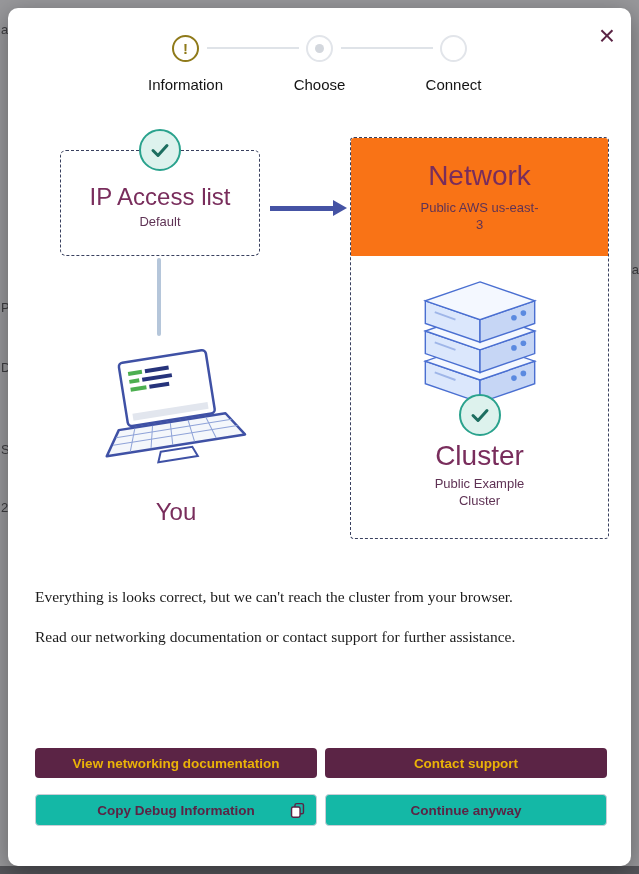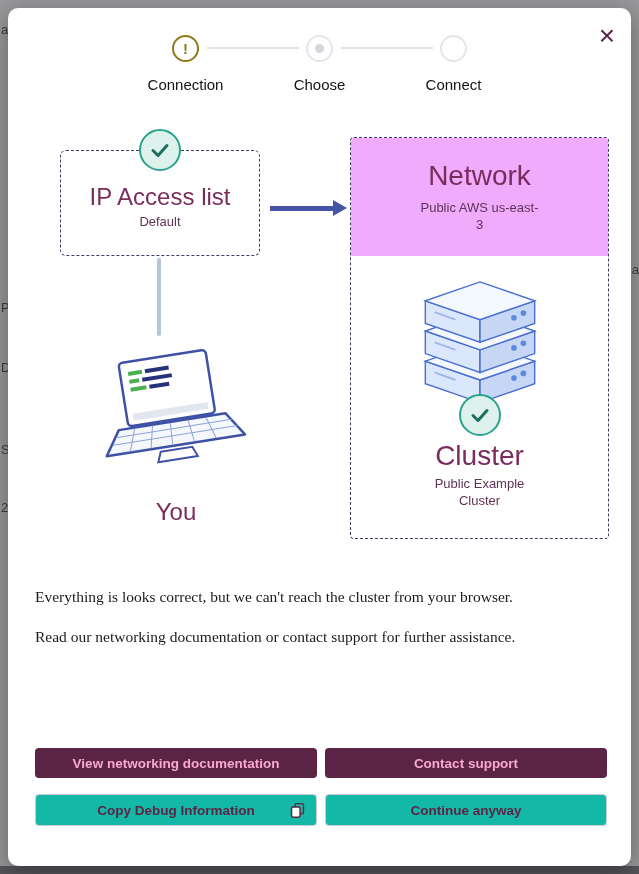--- a/index.html
+++ b/index.html
@@ -145,21 +145,21 @@
     border-radius: 4px;
     background: #ffffff;
     display: flex;
     flex-direction: column;
     align-items: center;
     overflow: hidden;
   }
   .network-head {
     width: 100%;
     height: 118px;
-    background: #f0abfc;
+    background: #f97316;
     display: flex;
     flex-direction: column;
     align-items: center;
     justify-content: center;
   }
   .network-title { font-size: 28px; color: #792d5c; }
   .net-subtitle {
     margin-top: 8px;
     width: 120px;
     text-align: center;
@@ -216,21 +216,21 @@
     border-radius: 4px;
     font-family: inherit;
     font-size: 13.5px;
     font-weight: 700;
     display: flex;
     align-items: center;
     justify-content: center;
     cursor: pointer;
     position: relative;
   }
-  .btn.filled { background: #5b2445; color: #f9a8d4; }
+  .btn.filled { background: #5b2445; color: #eab308; }
   .btn.outline {
     background: #14b8a6;
     border: 1px solid #c9ced6;
     color: #5b2445;
   }
   .copy-icon {
     position: absolute;
     right: 10px; top: 50%;
     transform: translateY(-50%);
     display: flex;
@@ -254,21 +254,21 @@
   <button class="close-btn">×</button>
 
   <div class="stepper">
     <div class="connector c1"></div>
     <div class="connector c2"></div>
 
     <div class="step">
       <div class="circle warning">
         <span>!</span>
       </div>
-      <div class="step-label">Connection</div>
+      <div class="step-label">Information</div>
     </div>
 
     <div class="step">
       <div class="circle dot"></div>
       <div class="step-label">Choose</div>
     </div>
 
     <div class="step">
       <div class="circle empty"></div>
       <div class="step-label">Connect</div>

